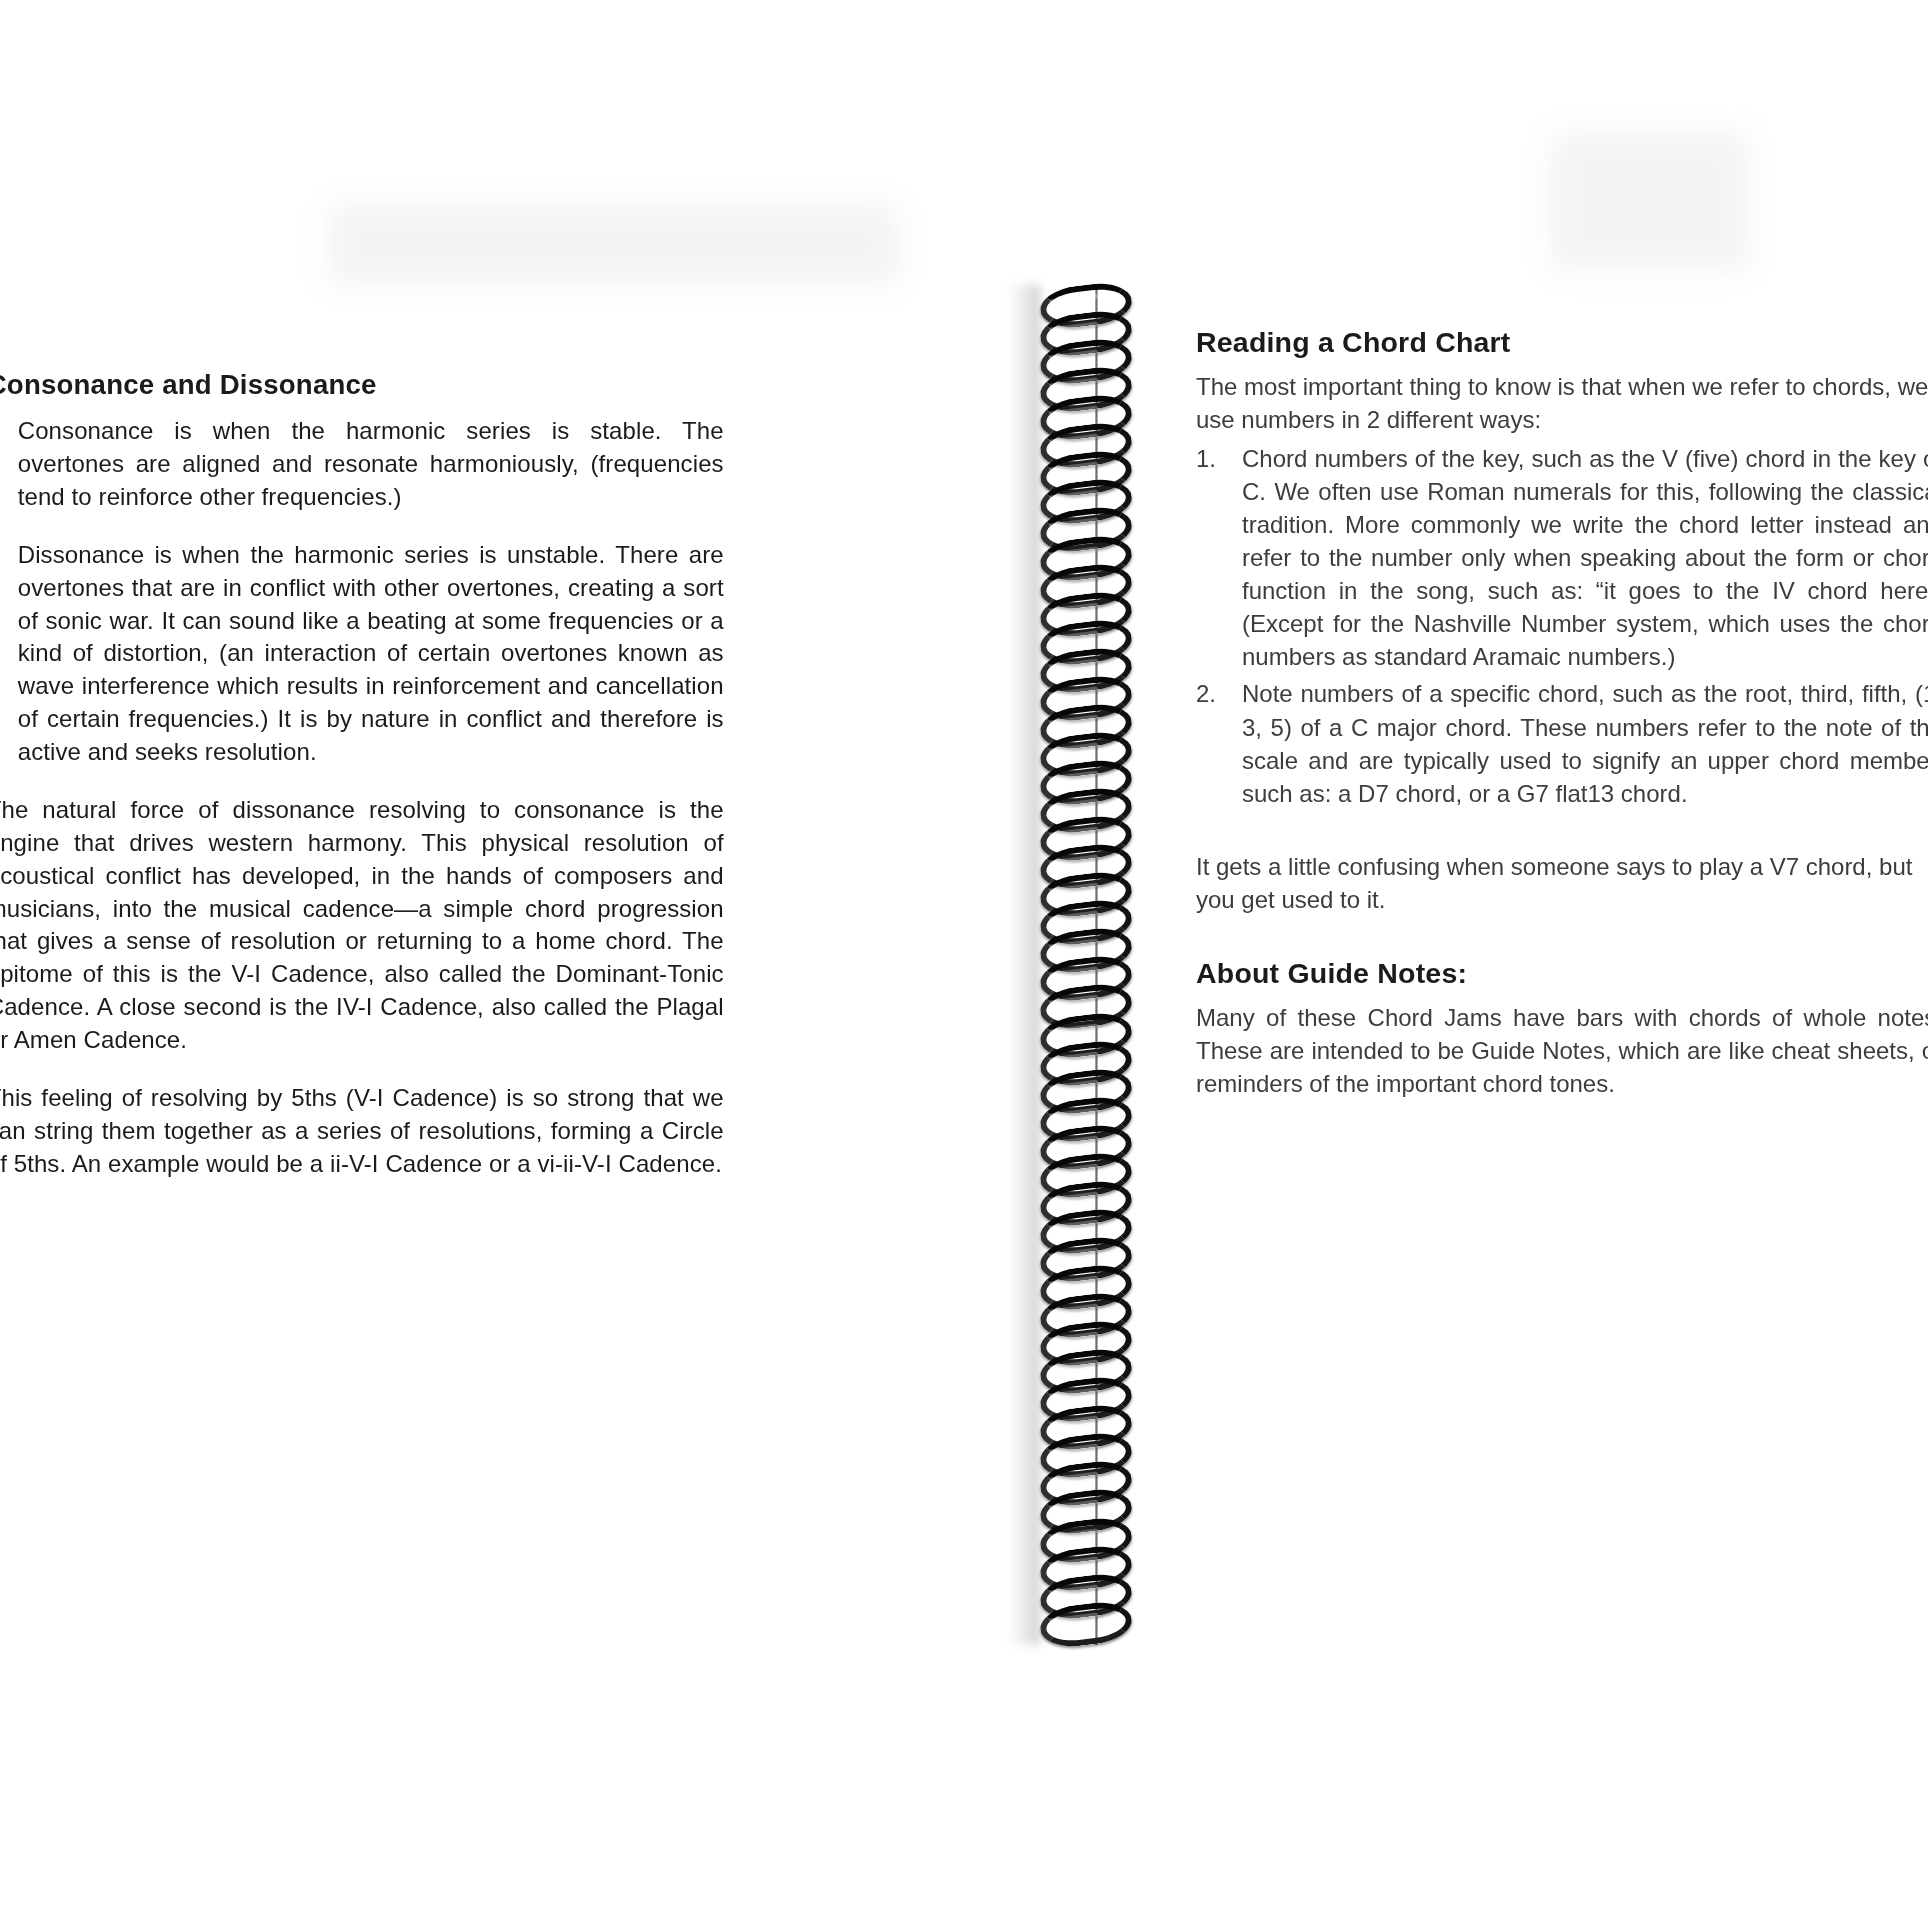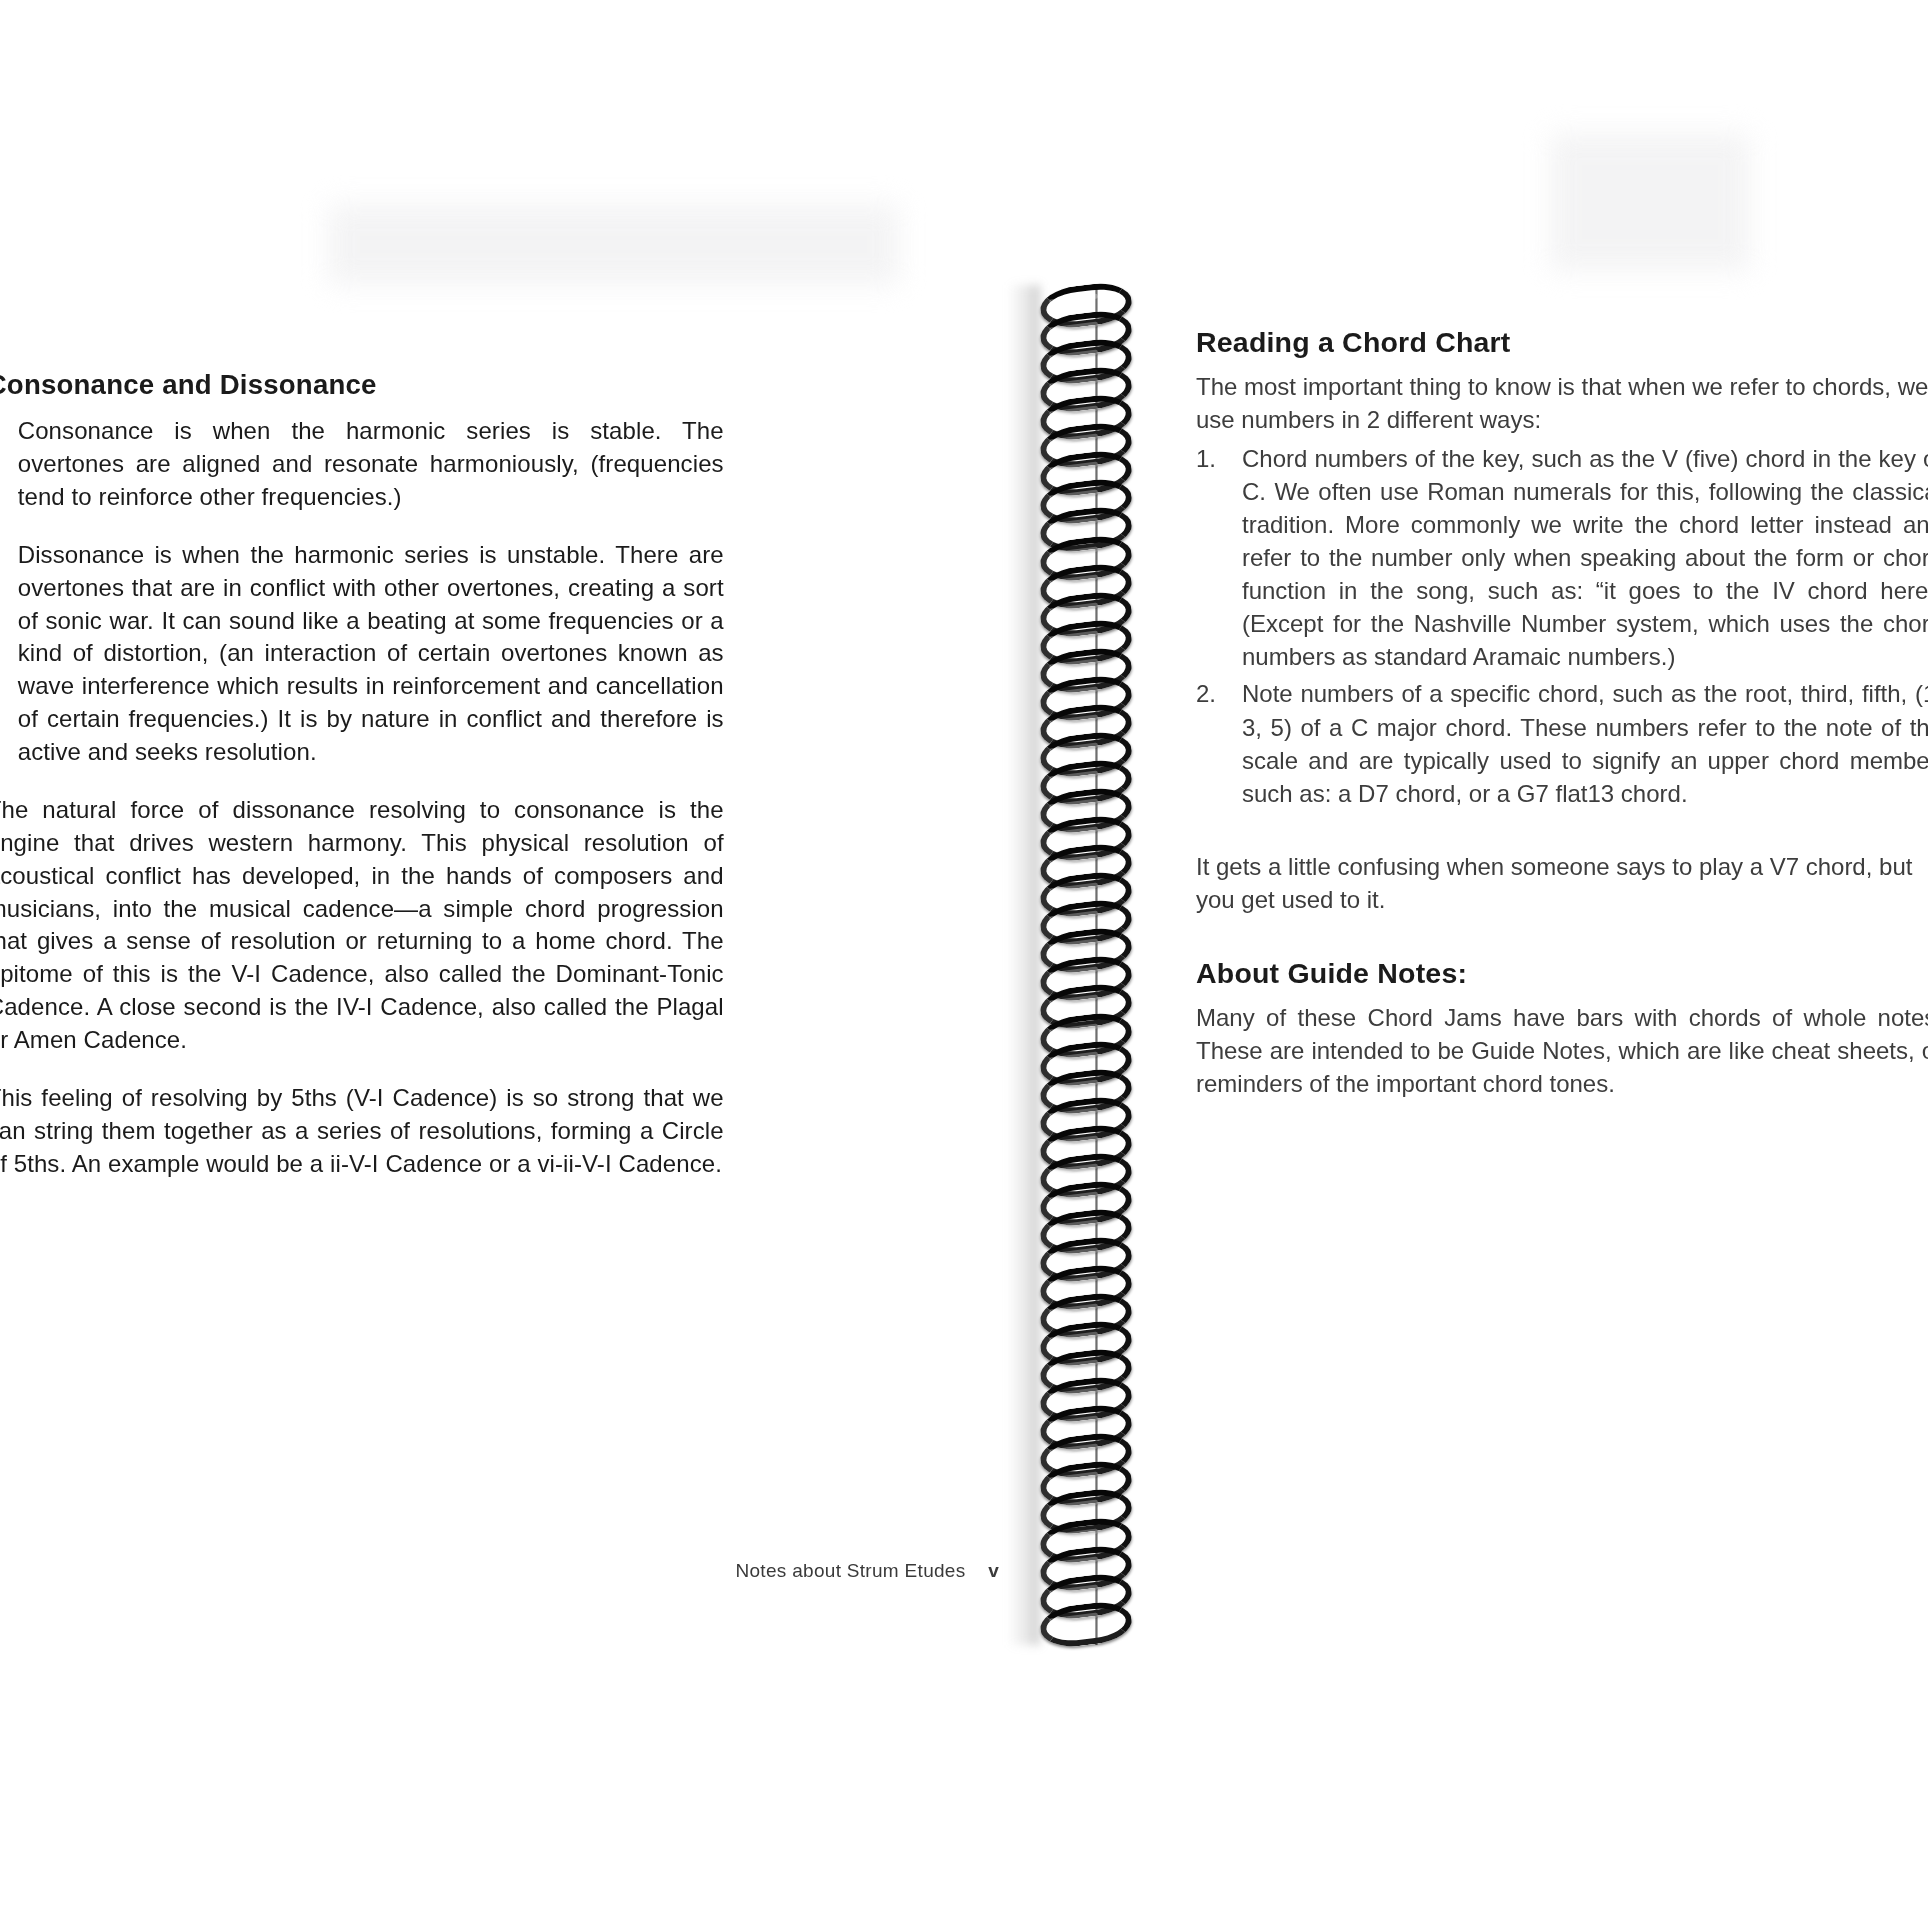--- a/index.html
+++ b/index.html
@@ -205,24 +205,20 @@
       <li class="bullet-item">
         
         <span>Dissonance is when the harmonic series is unstable. There are overtones that are in conflict with other overtones, creating a sort of sonic war. It  can sound like a beating at some frequencies or a kind of distortion, (an interaction of certain overtones known as wave interference which results in reinforcement and cancellation of certain frequencies.) It is by nature in conflict and therefore is active and seeks resolution.</span>
       </li>
     </ul>
 
     <p class="para">The natural force of dissonance resolving to consonance is the engine that drives western harmony. This physical resolution of acoustical conflict has developed, in the hands of composers and musicians, into the musical cadence—a simple chord progression that gives a sense of resolution or returning to a home chord. The epitome of this is the V-I Cadence, also called the Dominant-Tonic Cadence. A close second is the IV-I Cadence, also called the Plagal or Amen Cadence.</p>
     <p class="para last">This feeling of resolving by 5ths (V-I Cadence) is so strong that we can string them together as a series of resolutions, forming a Circle of 5ths. An example would be a ii-V-I Cadence or a vi-ii-V-I Cadence.</p>
   </div>
 
-  <div class="folio">
-    <span>Notes about Strum Etudes</span>
-    <span class="num">v</span>
-  </div>
 
   <div class="spiral-shadow"></div>
   <div class="spiral" id="spiral">
     <div class="shaft"></div>
   <div class="coil" style="top: 0px;"></div>
       <div class="coil" style="top: 28px;"></div>
       <div class="coil" style="top: 56px;"></div>
       <div class="coil" style="top: 84px;"></div>
       <div class="coil" style="top: 112px;"></div>
       <div class="coil" style="top: 140px;"></div>

